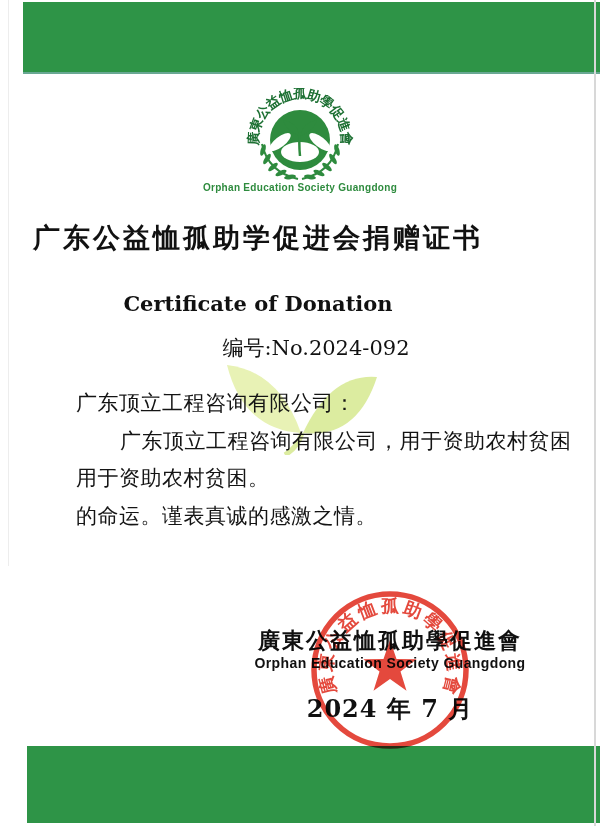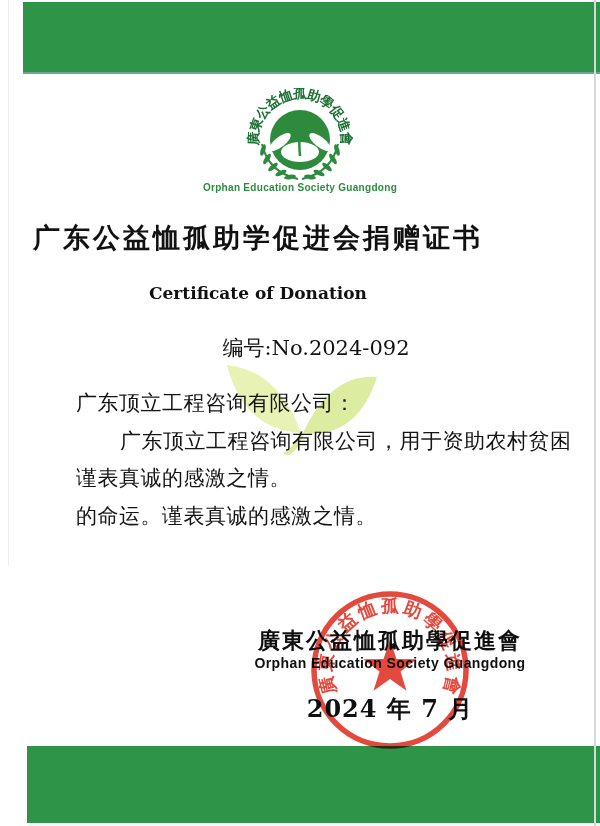--- a/index.html
+++ b/index.html
@@ -18,21 +18,21 @@
 
   
   #logo{position:absolute;left:210px;top:88px;width:180px;height:96px;}
   #logo-subtitle{position:absolute;left:150px;top:182px;width:300px;text-align:center;
        font-family:"Liberation Sans",sans-serif;font-weight:bold;font-size:10px;
        letter-spacing:.3px;color:#2e8b3e;}
 
   
   .center{position:absolute;left:0;width:516px;text-align:center;color:#111;}
   #title-cn{top:220px;font-size:27px;font-weight:700;letter-spacing:3px;}
-  #title-en1{top:283px;font-size:17px;font-weight:bold;}
+  #title-en1{top:291px;font-size:21px;font-weight:bold;}
   #title-en2{top:303px;font-size:24px;font-weight:bold;}
   #serial{top:334px;font-size:21px;transform:translateX(58px);}
 
   
   #watermark{position:absolute;left:205px;top:355px;width:185px;height:100px;z-index:0;}
 
   
   #body-text{position:absolute;left:76px;top:385px;width:470px;z-index:2;
        font-size:21px;font-weight:400;line-height:37.5px;color:#141414;letter-spacing:.5px;}
   #body-text .bline{white-space:nowrap;}
@@ -95,21 +95,21 @@
   </svg>
   <div id="logo-subtitle">Orphan Education Society Guangdong</div>
 
   <div id="title-cn" class="center">广东公益恤孤助学促进会捐赠证书</div>
   <div id="title-en1" class="center">Certificate of Donation</div>
   <div id="serial" class="center">编号:No.2024-092</div>
 
   <div id="body-text">
     <div class="bline">广东顶立工程咨询有限公司：</div>
     <div class="bline indent">广东顶立工程咨询有限公司，用于资助农村贫困</div>
-    <div class="bline">谨表真诚的感激之情。</div>
+    <div class="bline">用于资助农村贫困。</div>
     <div class="bline">的命运。谨表真诚的感激之情。</div>
   </div>
 
   <div id="sig-cn" class="sig">廣東公益恤孤助學促進會</div>
   <div id="sig-en" class="sig">Orphan Education Society Guangdong</div>
   <div id="sig-date" class="sig">2024 年 7 月</div>
 
   <svg id="stamp" viewBox="0 0 170 164">
     <circle cx="85" cy="82" r="76" fill="none" stroke="#e23b2e" stroke-width="5.5"></circle>
     <path id="stampArc" d="M37.5,115.3 A58 58 0 1 1 132.5,115.3" fill="none"></path>

